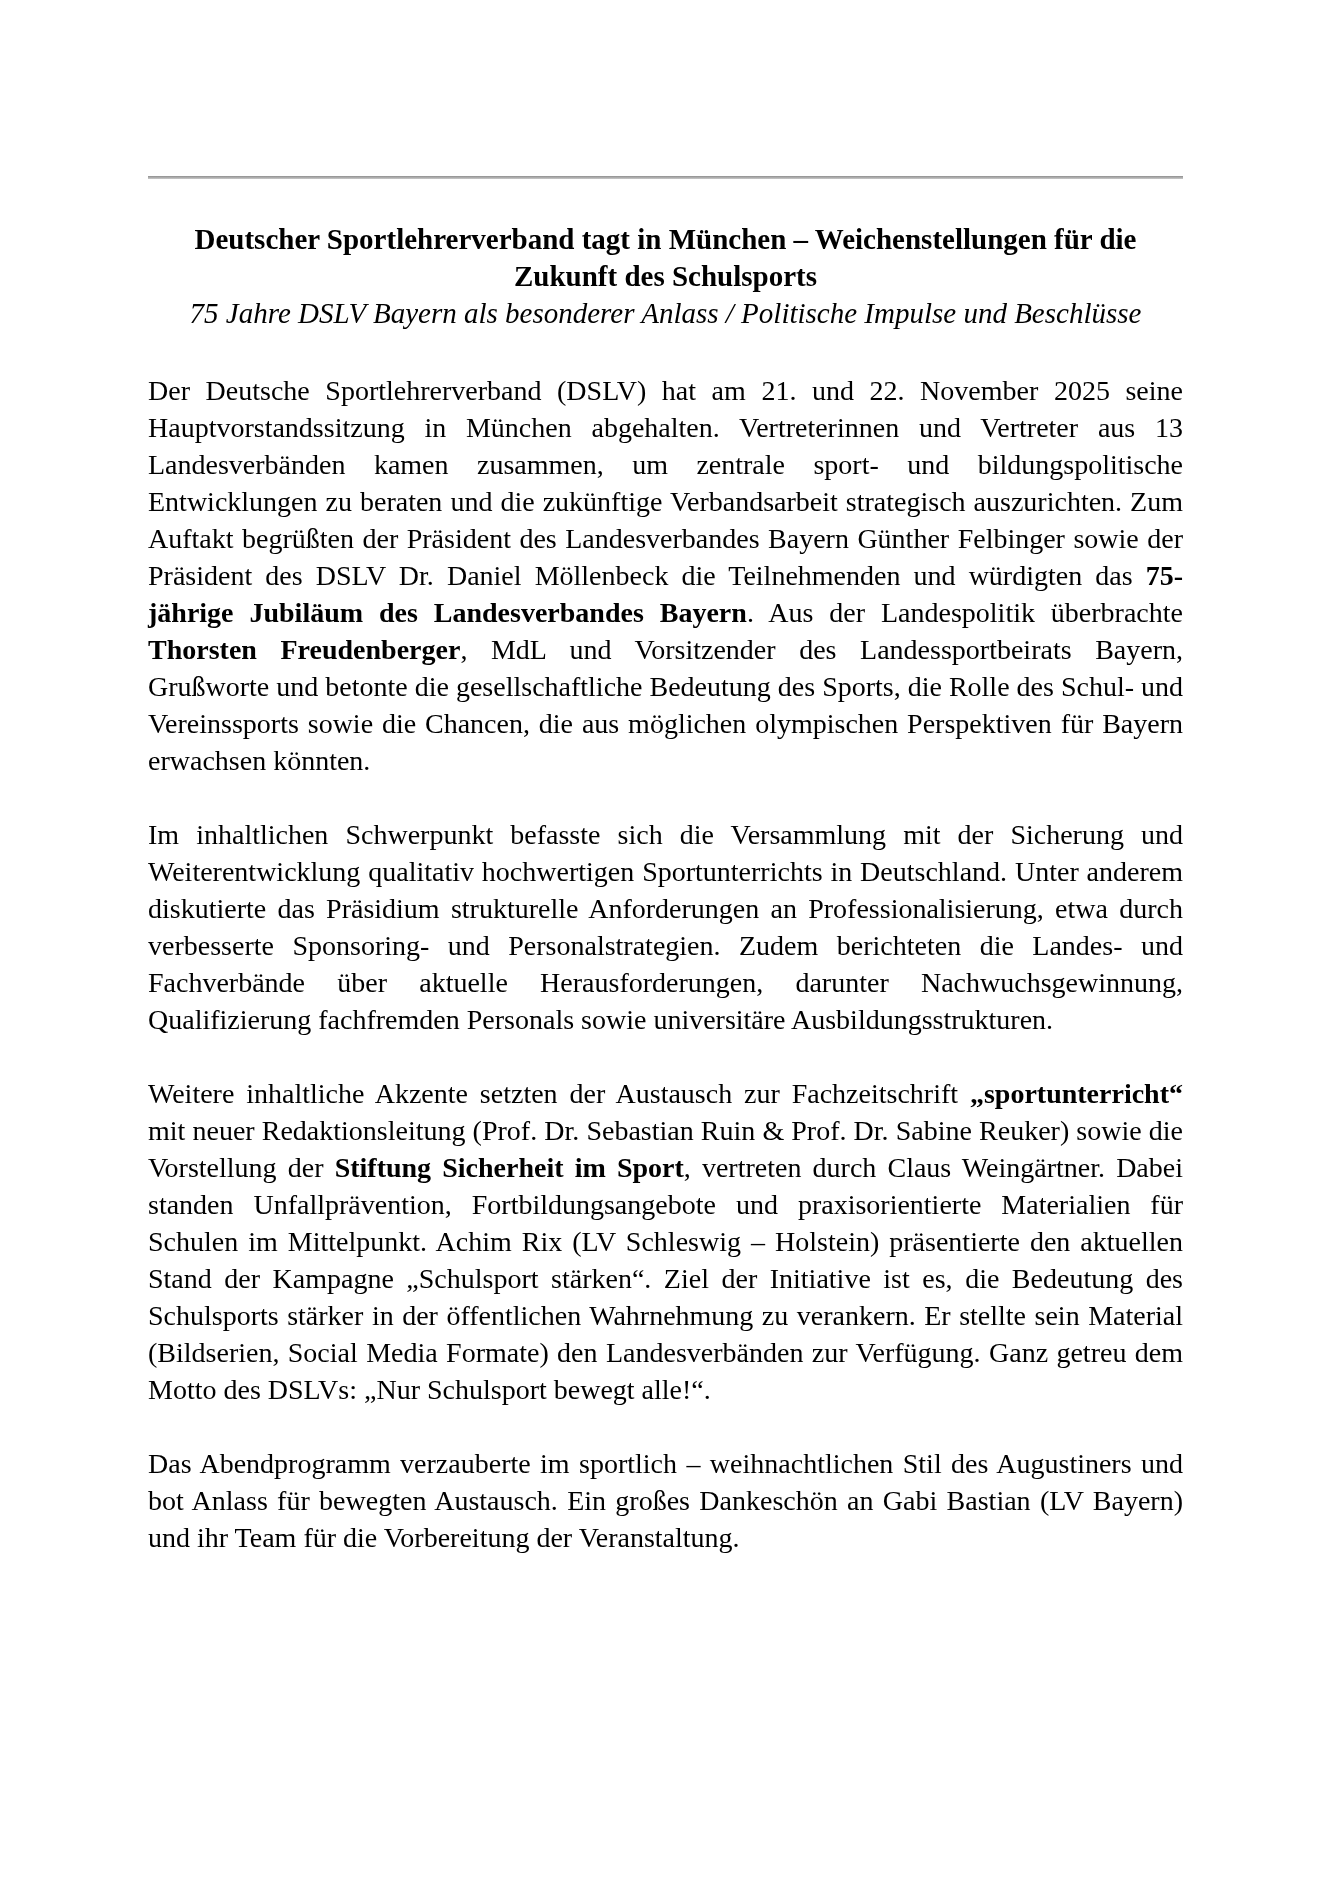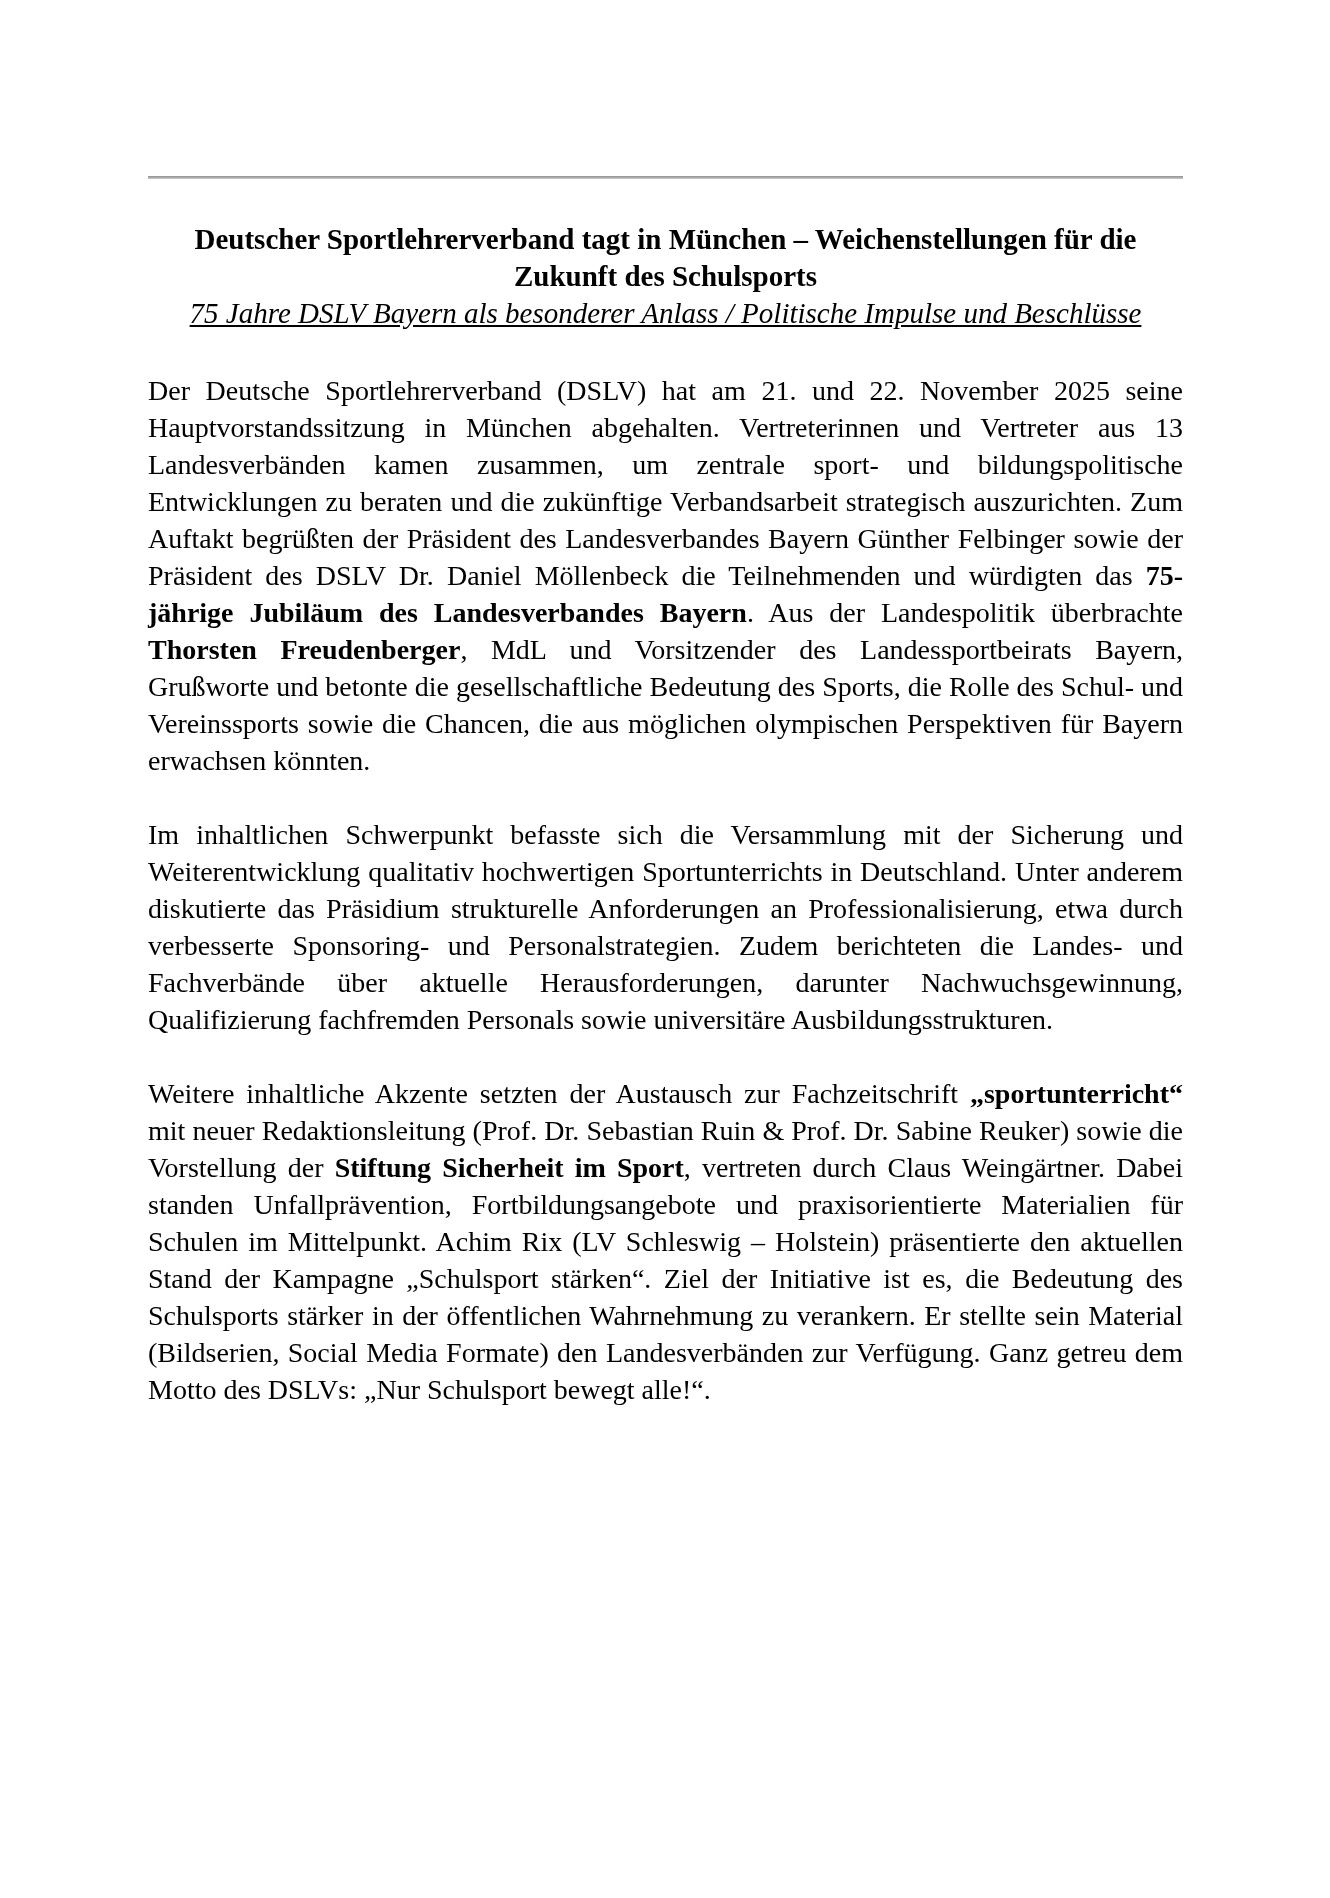--- a/index.html
+++ b/index.html
@@ -31,21 +31,20 @@
     font-weight: bold;
     text-align: center;
   }
   .doc-subtitle {
     margin: 0;
     font-size: 29px;
     line-height: 37px;
     font-weight: normal;
     font-style: italic;
     text-align: center;
-    text-decoration: underline;
   }
   .body-paragraph {
     margin: 37px 0 0 0;
     font-size: 28px;
     line-height: 37px;
     text-align: justify;
   }
   .body-paragraph.first {
     margin-top: 40px;
   }
@@ -62,15 +61,16 @@
   <h1 class="doc-title">Deutscher Sportlehrerverband tagt in München – Weichenstellungen für die Zukunft des Schulsports</h1>
 
   <h2 class="doc-subtitle">75 Jahre DSLV Bayern als besonderer Anlass / Politische Impulse und Beschlüsse</h2>
 
   <p class="body-paragraph first"><span class="run">Der Deutsche Sportlehrerverband (DSLV) hat am 21. und 22. November 2025 seine Hauptvorstandssitzung in München abgehalten. Vertreterinnen und Vertreter aus 13 Landesverbänden kamen zusammen, um zentrale sport- und bildungspolitische Entwicklungen zu beraten und die zukünftige Verbandsarbeit strategisch auszurichten. Zum Auftakt begrüßten der Präsident des Landesverbandes Bayern Günther Felbinger sowie der Präsident des DSLV Dr. Daniel Möllenbeck die Teilnehmenden und würdigten das </span><span class="run bold">75-jährige Jubiläum des Landesverbandes Bayern</span><span class="run">. Aus der Landespolitik überbrachte </span><span class="run bold">Thorsten Freudenberger</span><span class="run">, MdL und Vorsitzender des Landessportbeirats Bayern, Grußworte und betonte die gesellschaftliche Bedeutung des Sports, die Rolle des Schul- und Vereinssports sowie die Chancen, die aus möglichen olympischen Perspektiven für Bayern erwachsen könnten.</span></p>
 
   <p class="body-paragraph"><span class="run">Im inhaltlichen Schwerpunkt befasste sich die Versammlung mit der Sicherung und Weiterentwicklung qualitativ hochwertigen Sportunterrichts in Deutschland. Unter anderem diskutierte das Präsidium strukturelle Anforderungen an Professionalisierung, etwa durch verbesserte Sponsoring- und Personalstrategien. Zudem berichteten die Landes- und Fachverbände über aktuelle Herausforderungen, darunter Nachwuchsgewinnung, Qualifizierung fachfremden Personals sowie universitäre Ausbildungsstrukturen.</span></p>
 
   <p class="body-paragraph"><span class="run">Weitere inhaltliche Akzente setzten der Austausch zur Fachzeitschrift </span><span class="run bold">„sportunterricht“</span><span class="run"> mit neuer Redaktionsleitung (Prof. Dr. Sebastian Ruin &amp; Prof. Dr. Sabine Reuker) sowie die Vorstellung der </span><span class="run bold">Stiftung Sicherheit im Sport</span><span class="run">, vertreten durch Claus Weingärtner. Dabei standen Unfallprävention, Fortbildungsangebote und praxisorientierte Materialien für Schulen im Mittelpunkt. Achim Rix (LV Schleswig – Holstein) präsentierte den aktuellen Stand der Kampagne „Schulsport stärken“. Ziel der Initiative ist es, die Bedeutung des Schulsports stärker in der öffentlichen Wahrnehmung zu verankern. Er stellte sein Material (Bildserien, Social Media Formate) den Landesverbänden zur Verfügung. Ganz getreu dem Motto des DSLVs: „Nur Schulsport bewegt alle!“.</span></p>
 
+  <p class="body-paragraph"><span class="run">Das Abendprogramm verzauberte im sportlich – weihnachtlichen Stil des Augustiners und bot Anlass für bewegten Austausch. Ein großes Dankeschön an Gabi Bastian (LV Bayern) und ihr Team für die Vorbereitung der Veranstaltung.</span></p>
 
 
 </div>
 
 </body></html>

